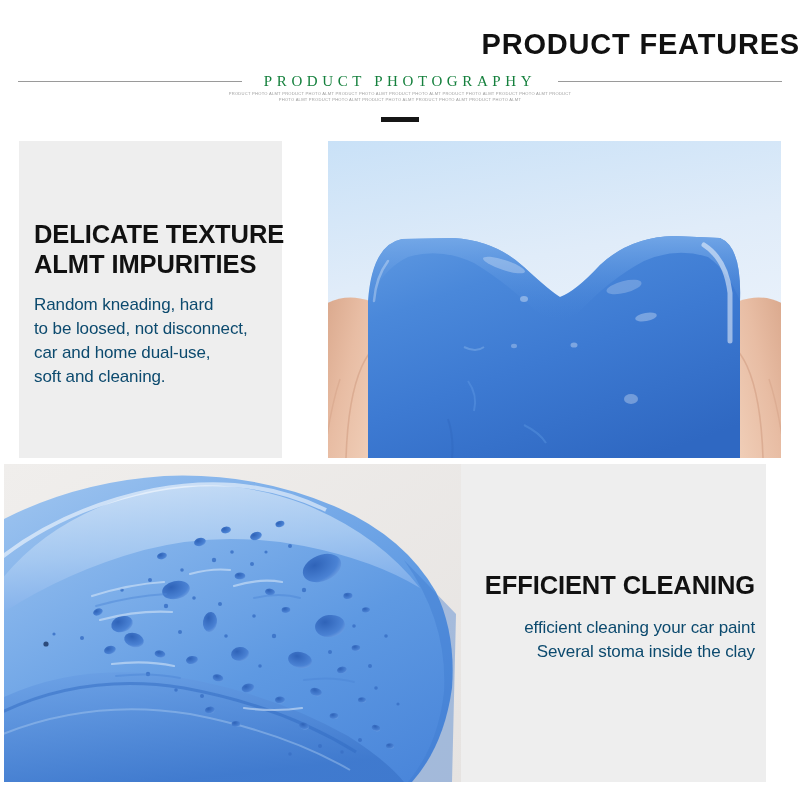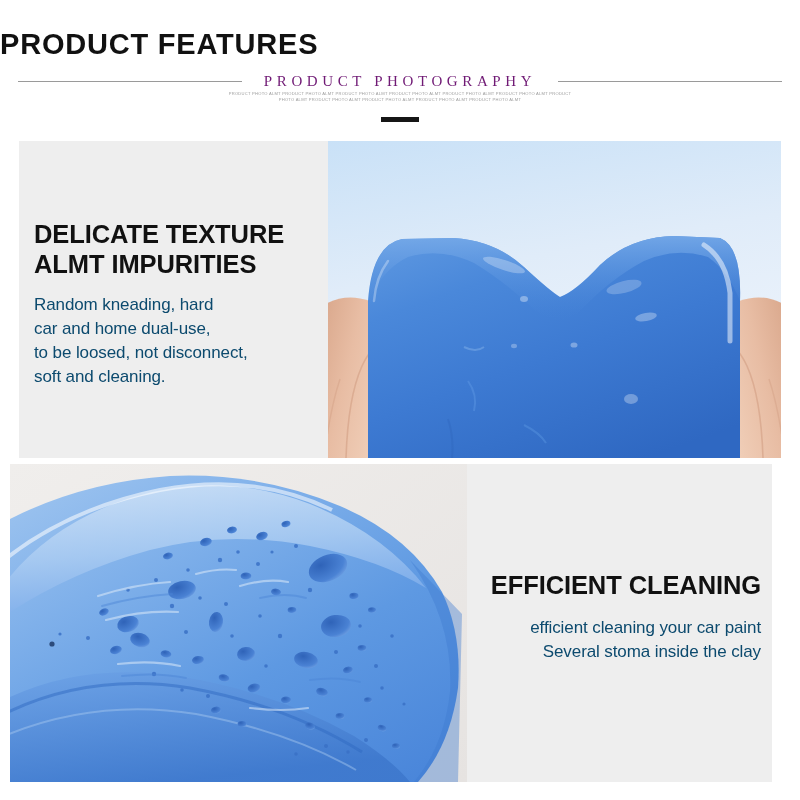--- a/index.html
+++ b/index.html
@@ -19,21 +19,21 @@
   .header {
     position: absolute;
     left: 0; top: 0;
     width: 800px;
     height: 141px;
   }
   .page-title {
     position: absolute;
     left: 0; top: 27px;
     width: 800px;
-    text-align: left;
+    text-align: right;
     font-size: 29px;
     font-weight: bold;
     letter-spacing: 0.8px;
     color: #111111;
     line-height: 34px;
   }
   .sub-rule-wrap {
     position: absolute;
     left: 18px; top: 70px;
     width: 764px;
@@ -46,21 +46,21 @@
     flex: 1 1 auto;
     height: 1px;
     background: #9a9a9a;
   }
   .subtitle {
     flex: 0 0 auto;
     padding: 0 22px;
     font-family: "Liberation Serif", serif;
     font-size: 15px;
     letter-spacing: 4.6px;
-    color: #701a75;
+    color: #15803d;
     white-space: nowrap;
   }
   .microtext {
     position: absolute;
     left: 100px; top: 91px;
     width: 600px;
     text-align: center;
     font-family: "Liberation Sans", sans-serif;
     font-size: 4.1px;
     line-height: 6px;
@@ -82,32 +82,32 @@
   .panel-gray { background: #eeeeee; }
 
   .sec-top {
     position: absolute;
     left: 19px; top: 141px;
     width: 762px; height: 317px;
   }
   .sec-top .text-col {
     position: absolute;
     left: 0; top: 0;
-    width: 309px; height: 317px;
+    width: 263px; height: 317px;
   }
   .sec-top .photo-col {
     position: absolute;
     left: 309px; top: 0;
     width: 453px; height: 317px;
     overflow: hidden;
   }
 
   .sec-bottom {
     position: absolute;
-    left: 10px; top: 464px;
+    left: 4px; top: 464px;
     width: 762px; height: 318px;
   }
   .sec-bottom .photo-col {
     position: absolute;
     left: 0; top: 0;
     width: 457px; height: 318px;
     overflow: hidden;
   }
   .sec-bottom .text-col {
     position: absolute;
@@ -184,22 +184,22 @@
 <div class="sec-top">
 
   <div class="text-col panel-gray">
     <div class="tl-text">
       <div class="feature-heading">
         <span class="fh-line">DELICATE TEXTURE</span>
         <span class="fh-line">ALMT IMPURITIES</span>
       </div>
       <div class="feature-body">
         <span class="fb-line">Random kneading, hard</span>
+        <span class="fb-line">to be loosed, not disconnect,</span>
         <span class="fb-line">car and home dual-use,</span>
-        <span class="fb-line">to be loosed, not disconnect,</span>
         <span class="fb-line">soft and cleaning.</span>
       </div>
     </div>
   </div>
 
   <div class="photo-col">
     <div class="photo1">
       <svg viewBox="0 0 453 317" preserveAspectRatio="none">
         <defs>
           <linearGradient id="bgSky" x1="0" y1="0" x2="0.25" y2="1">

